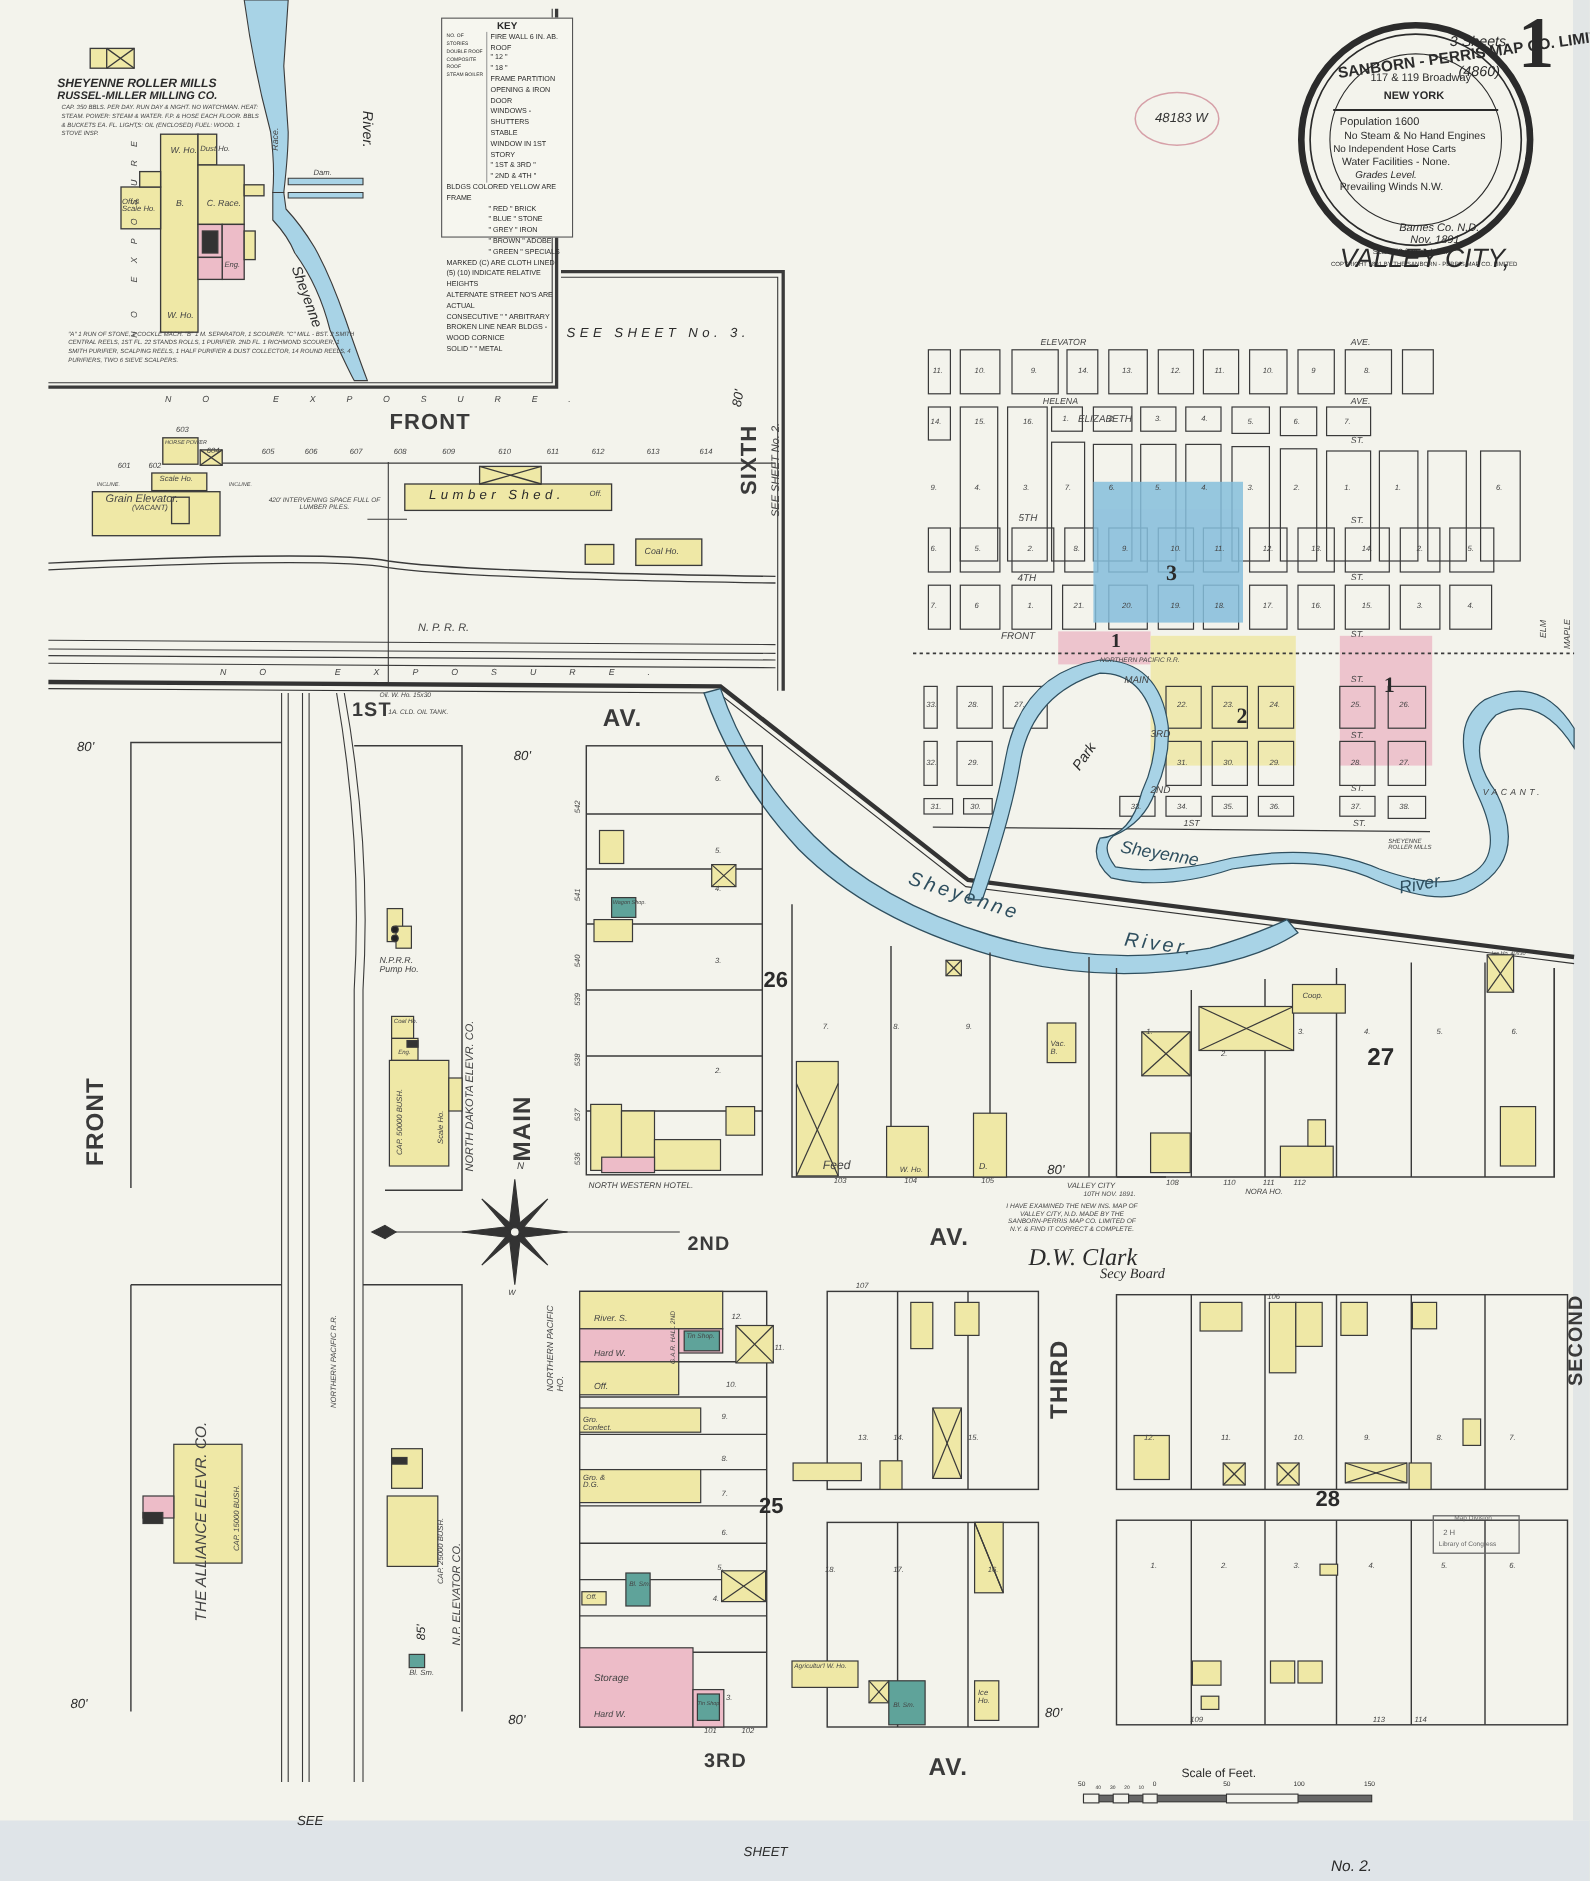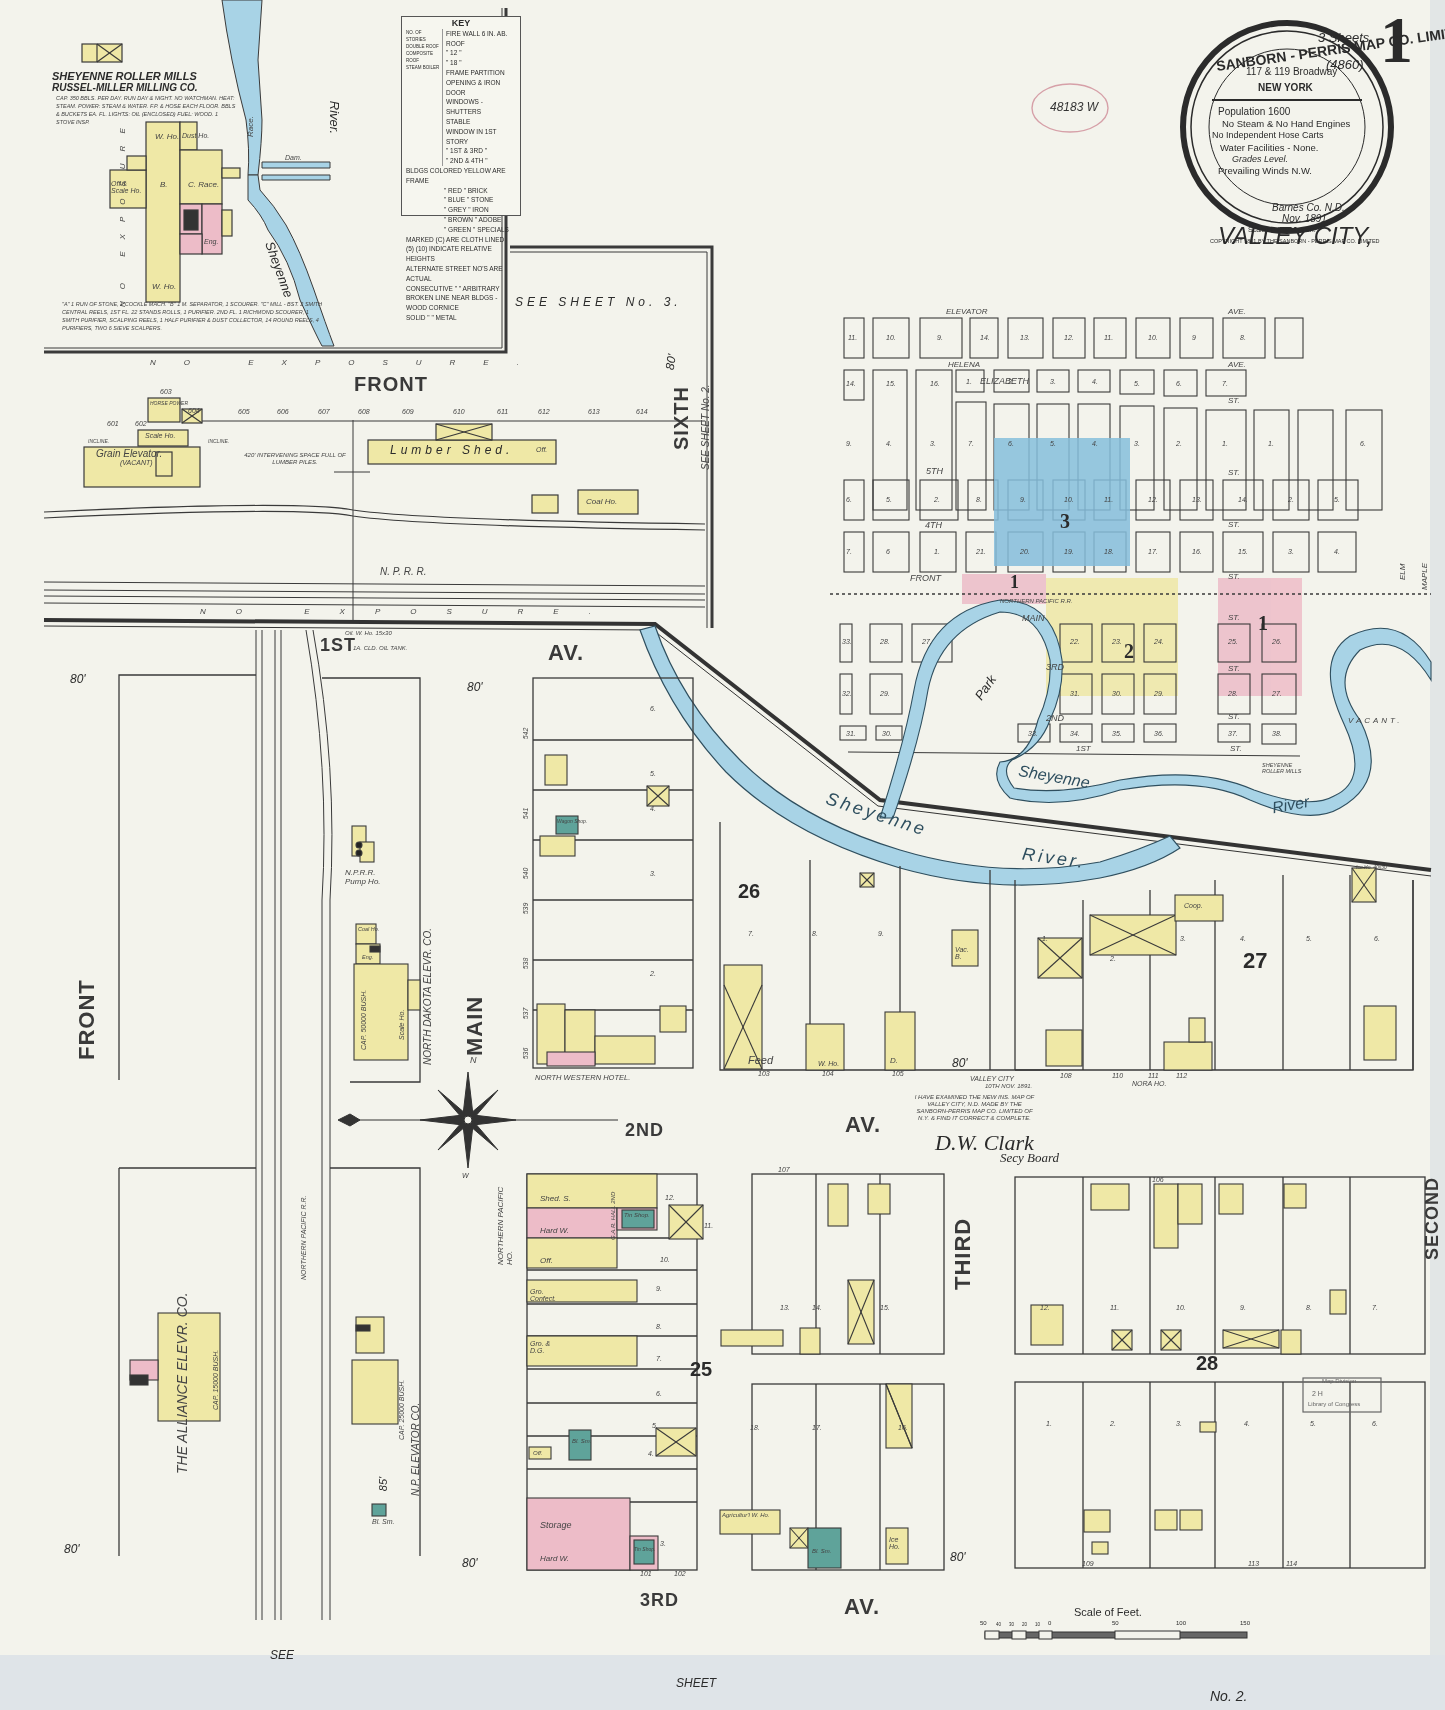--- a/index.html
+++ b/index.html
@@ -653,21 +653,21 @@
   <div class="t street" style="left:625px;top:1120px;font-size:18px;">2ND</div>
   <div class="t street" style="left:845px;top:1112px;">AV.</div>
   <div class="t street" style="left:640px;top:1590px;font-size:18px;">3RD</div>
   <div class="t street" style="left:844px;top:1594px;">AV.</div>
   <div class="t street" style="left:950px;top:1290px;transform:rotate(-90deg);transform-origin:left top;">THIRD</div>
   <div class="t street" style="left:1422px;top:1260px;transform:rotate(-90deg);transform-origin:left top;font-size:18px;">SECOND</div>
   <div class="t italic" style="left:270px;top:1648px;font-size:12px;">SEE</div>
   <div class="t italic" style="left:676px;top:1676px;font-size:12px;">SHEET</div>
   <div class="t italic" style="left:1210px;top:1688px;font-size:14px;">No. 2.</div>
 
-  <div class="t" style="left:694px;top:880px;font-size:20px;font-weight:bold;padding-left:44px;">26</div>
+  <div class="t" style="left:694px;top:880px;font-size:20px;font-weight:bold;">26</div>
   <div class="t" style="left:1228px;top:948px;font-size:22px;font-weight:bold;margin-left:15px;">27</div>
   <div class="t" style="left:690px;top:1358px;font-size:20px;font-weight:bold;">25</div>
   <div class="t" style="left:1196px;top:1352px;font-size:20px;font-weight:bold;">28</div>
 
   <div class="t small" style="left:300px;top:1280px;transform:rotate(-90deg);transform-origin:left top;font-size:7px;">NORTHERN PACIFIC R.R.</div>
   <div class="t tiny" style="left:353px;top:645px;font-size:6px;">1A. CLD. OIL TANK.</div>
   <div class="t tiny" style="left:345px;top:630px;font-size:6px;">Oil. W. Ho. 15x30</div>
   <div class="t small" style="left:345px;top:868px;font-size:8px;width:50px;white-space:normal;">N.P.R.R. Pump Ho.</div>
   <div class="t small" style="left:422px;top:1065px;transform:rotate(-90deg);transform-origin:left top;font-size:10px;">NORTH DAKOTA ELEVR. CO.</div>
   <div class="t tiny" style="left:360px;top:1050px;transform:rotate(-90deg);transform-origin:left top;">CAP. 50000 BUSH.</div>
@@ -690,21 +690,21 @@
   <div class="t small" style="left:535px;top:1073px;font-size:7.5px;">NORTH WESTERN HOTEL.</div>
   <div class="t tiny" style="left:557px;top:818px;font-size:5px;">Wagon Shop.</div>
   <div class="t small" style="left:728px;top:1054px;font-size:11px;margin-left:20px;">Feed</div>
   <div class="t tiny" style="left:818px;top:1060px;">W. Ho.</div>
   <div class="t small" style="left:890px;top:1056px;">D.</div>
   <div class="t tiny" style="left:955px;top:946px;width:22px;white-space:normal;">Vac. B.</div>
   <div class="t tiny" style="left:1184px;top:902px;">Coop.</div>
   <div class="t tiny" style="left:1356px;top:864px;font-size:5px;">Ice Ho. 40x30</div>
   <div class="t tiny" style="left:1132px;top:1080px;">NORA HO.</div>
 
-  <div class="t tiny" style="left:540px;top:1194px;font-size:8px;">Shed. S.</div>
+  <div class="t tiny" style="left:540px;top:1194px;font-size:8px;">River. S.</div>
   <div class="t tiny" style="left:540px;top:1226px;font-size:8px;">Hard W.</div>
   <div class="t tiny" style="left:610px;top:1240px;transform:rotate(-90deg);transform-origin:left top;font-size:6px;">G.A.R. HALL 2ND</div>
   <div class="t tiny" style="left:624px;top:1212px;font-size:6px;width:26px;white-space:normal;">Tin Shop.</div>
   <div class="t tiny" style="left:540px;top:1256px;font-size:8px;">Off.</div>
   <div class="t tiny" style="left:530px;top:1288px;width:40px;white-space:normal;">Gro. Confect.</div>
   <div class="t tiny" style="left:530px;top:1340px;width:30px;white-space:normal;">Gro. &amp; D.G.</div>
   <div class="t tiny" style="left:572px;top:1438px;font-size:6px;">Bl. Sm.</div>
   <div class="t tiny" style="left:533px;top:1450px;font-size:6px;">Off.</div>
   <div class="t small" style="left:540px;top:1520px;font-size:9px;">Storage</div>
   <div class="t small" style="left:540px;top:1554px;font-size:8px;">Hard W.</div>

